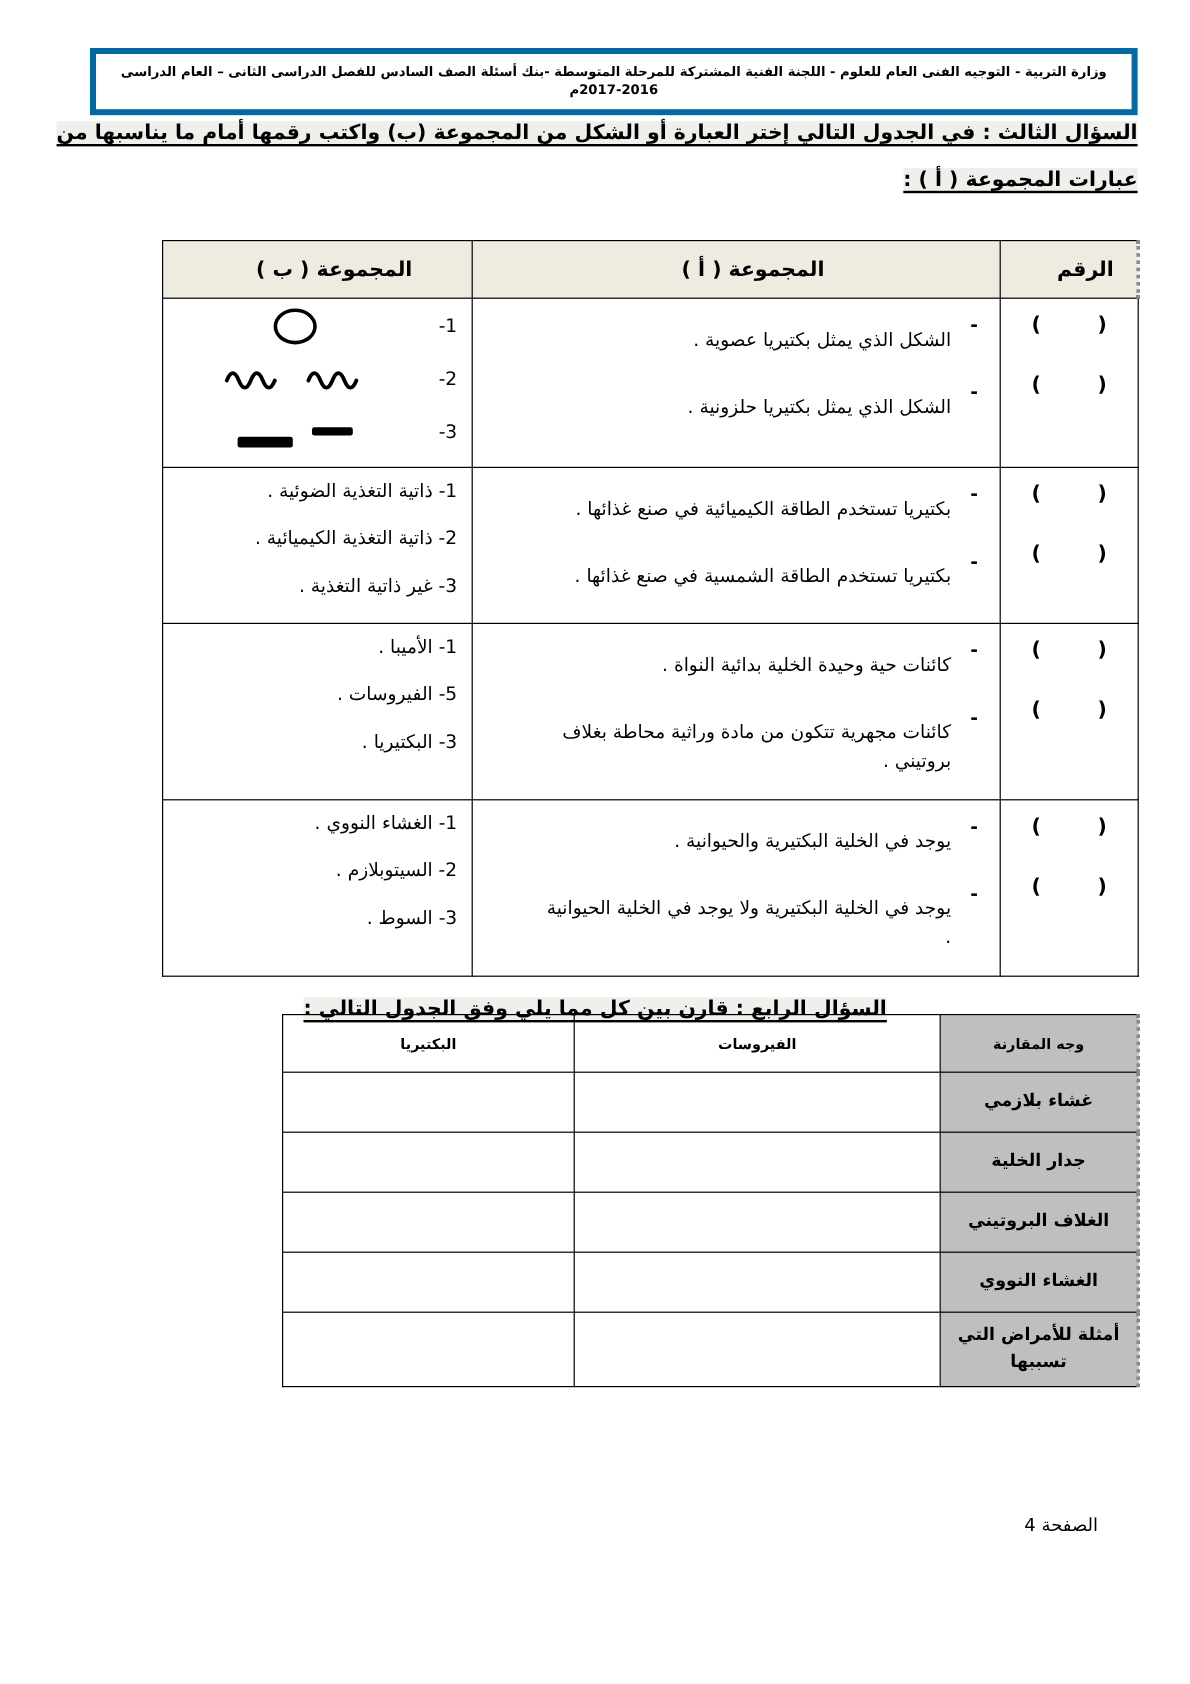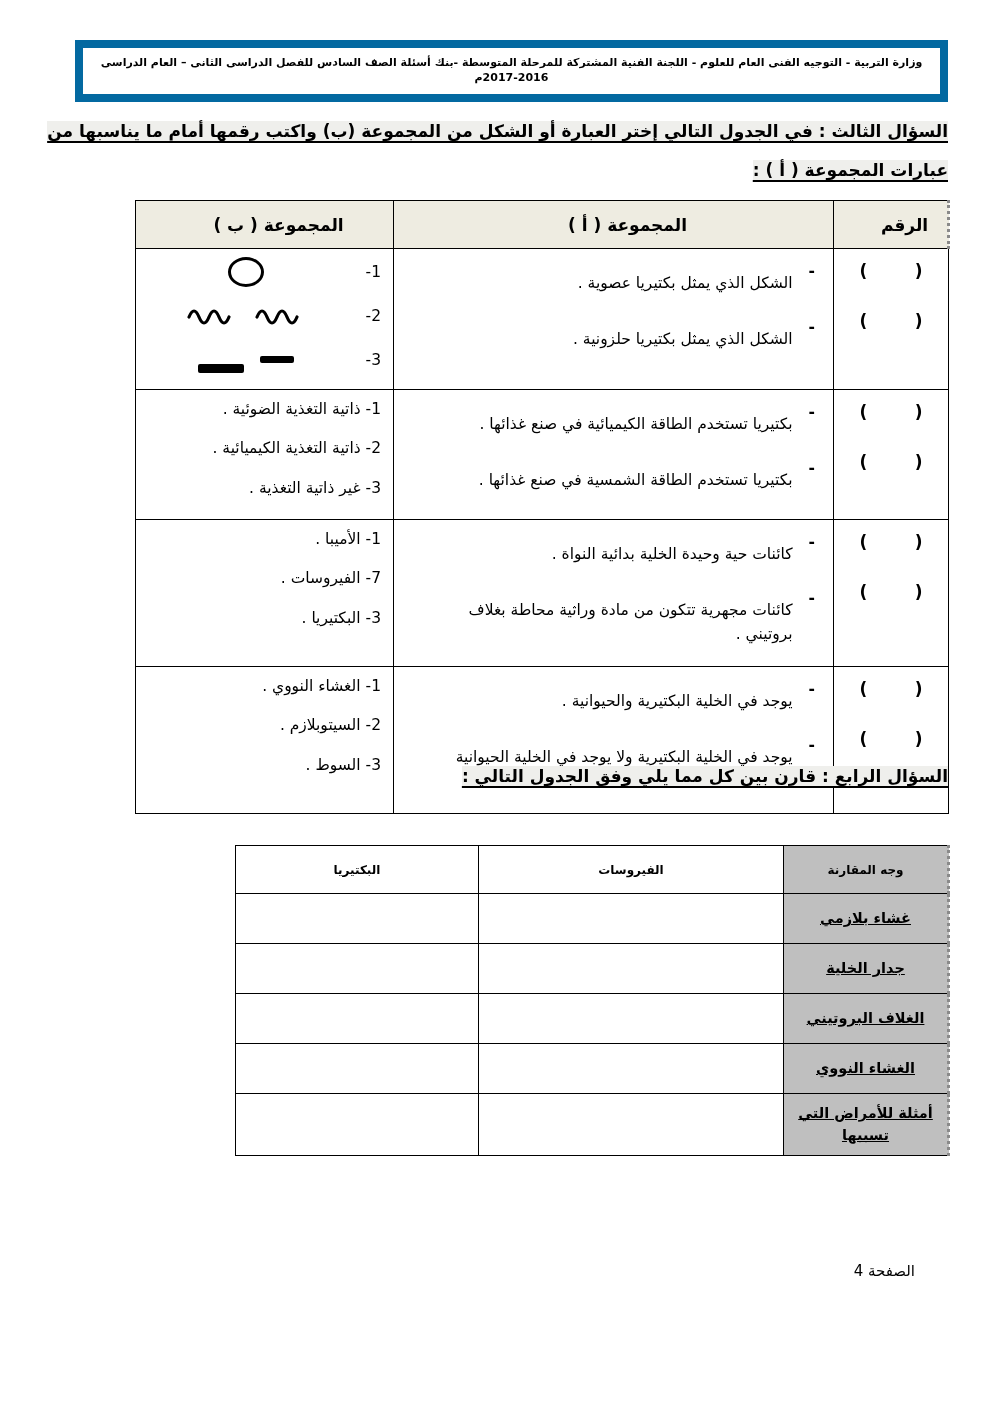--- a/index.html
+++ b/index.html
@@ -5,30 +5,30 @@
   * { margin:0; padding:0; box-sizing:border-box; }
   html, body { background:#ffffff; }
   .page {
     position:relative; width:992px; height:1403px; margin:0 auto;
     background:#ffffff; color:#000; direction:rtl;
     font-family:"DejaVu Sans", sans-serif; overflow:hidden;
   }
   
   .doc-header {
     position:absolute; top:40px; right:44px; left:75px;
-    border:8px solid #0369a1; padding:8px 4px;
+    border:5px solid #0369a1; padding:8px 4px;
     text-align:center; font-weight:bold; font-size:11px; line-height:1.35;
   }
   
   .q-title {
     position:absolute; right:44px; left:44px;
     font-size:17px; font-weight:bold; line-height:2.3; text-align:right;
   }
-  .q3-title { top:112px; }
-  .q4-title { top:757px; }
+  .q3-title { top:92px; }
+  .q4-title { top:822px;text-align:center; }
   .hl {
     background:#efefec;
     text-decoration:underline;
     text-decoration-thickness:2px;
     text-underline-offset:4px;
   }
   
   table { border-collapse:collapse; table-layout:fixed; }
   .t1 { position:absolute; top:200px; right:42px; width:813px; }
   .t1 th, .t1 td { border:1.5px solid #000; }
@@ -54,21 +54,21 @@
     display:inline-block; width:36px; height:30px;
     border:3px solid #000; border-radius:50%;
   }
   .rods { display:flex; gap:16px; align-items:flex-start; }
   .rod1 { width:34px; height:7px; background:#000; border-radius:2px; }
   .rod2 { width:46px; height:9px; background:#000; border-radius:2px; transform:translateY(8px); }
   
   .t2 { position:absolute; top:845px; right:42px; width:713px; }
   .t2 th, .t2 td { border:1.5px solid #000; }
   .t2 th { height:48px; font-size:12px; font-weight:bold; vertical-align:middle; }
-  .t2 td { height:50px;text-decoration:underline; }
+  .t2 td { height:50px; }
   .t2 tr.tall td { height:62px; }
   .gray { background:#bfbfbf; }
   .label-cell {
     font-weight:bold; font-size:14.5px; text-align:center; vertical-align:middle;
     padding:4px 6px; line-height:1.45;
   }
   .empty-cell { background:#ffffff; }
   .dotted-right { border-right:3px dotted #8a8a8a !important; }
   
   .page-footer { position:absolute; top:1262px; right:77px; font-size:15px;text-align:center; }
@@ -176,21 +176,21 @@
             <span class="dash">-</span>
             <span class="stmt-text">كائنات حية وحيدة الخلية بدائية النواة .</span>
           </div>
           <div class="stmt">
             <span class="dash">-</span>
             <span class="stmt-text">كائنات مجهرية تتكون من مادة وراثية محاطة بغلاف بروتيني .</span>
           </div>
         </td>
         <td class="bcell">
           <div class="bitem">1- الأميبا .</div>
-          <div class="bitem">7- الفيروسات .</div>
+          <div class="bitem">5- الفيروسات .</div>
           <div class="bitem">3- البكتيريا .</div>
         </td>
       </tr>
 
       <tr class="r4">
         <td class="numcell">
           <div class="blank">(&nbsp;&nbsp;&nbsp;&nbsp;&nbsp;&nbsp;&nbsp;&nbsp;)</div>
           <div class="blank">(&nbsp;&nbsp;&nbsp;&nbsp;&nbsp;&nbsp;&nbsp;&nbsp;)</div>
         </td>
         <td class="acell">

